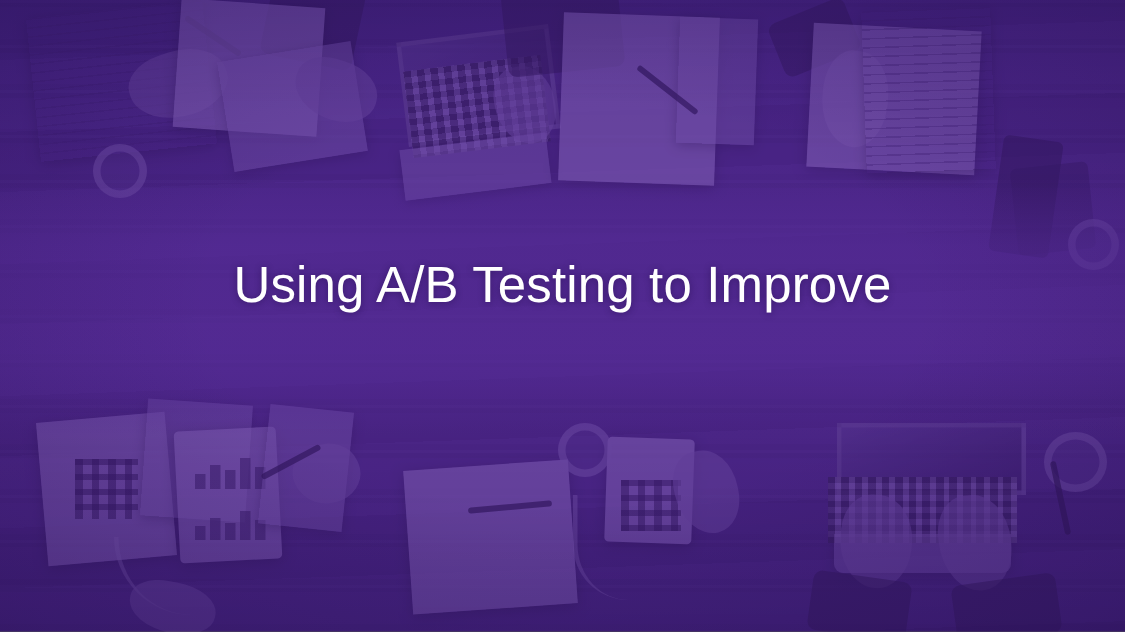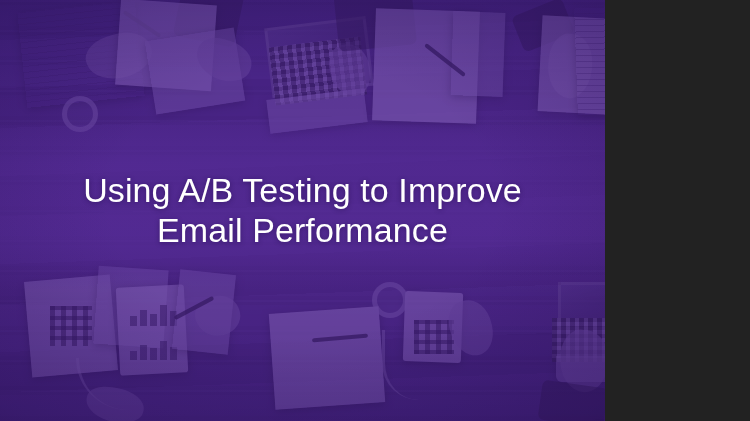--- a/index.html
+++ b/index.html
@@ -1,20 +1,20 @@
 <!DOCTYPE html>
 <html><head>
 <meta charset="utf-8">
 <style>
   html,body{margin:0;padding:0;background:#222;}
   body{font-family:"Liberation Sans",sans-serif;}
 
   .slide{
     position:relative;
-    width:605px;height:421px;
+    width:750px;height:421px;
     overflow:hidden;
     background:#4e2a91;
   }
 
   
   .photo{position:absolute;inset:0;overflow:hidden;}
 
   .wood{
     position:absolute;inset:0;
     background:
@@ -177,17 +177,16 @@
 
     <div class="tint"></div>
     <div class="tint2"></div>
     <div class="midband"></div>
     <div class="vignette"></div>
   </div>
 
   <div class="title-wrap">
     <h1 class="title">
       <span>Using A/B Testing to Improve</span>
-      <span class="l2">Email Performance</span>
     </h1>
   </div>
 
 </div>
 
 </body></html>

